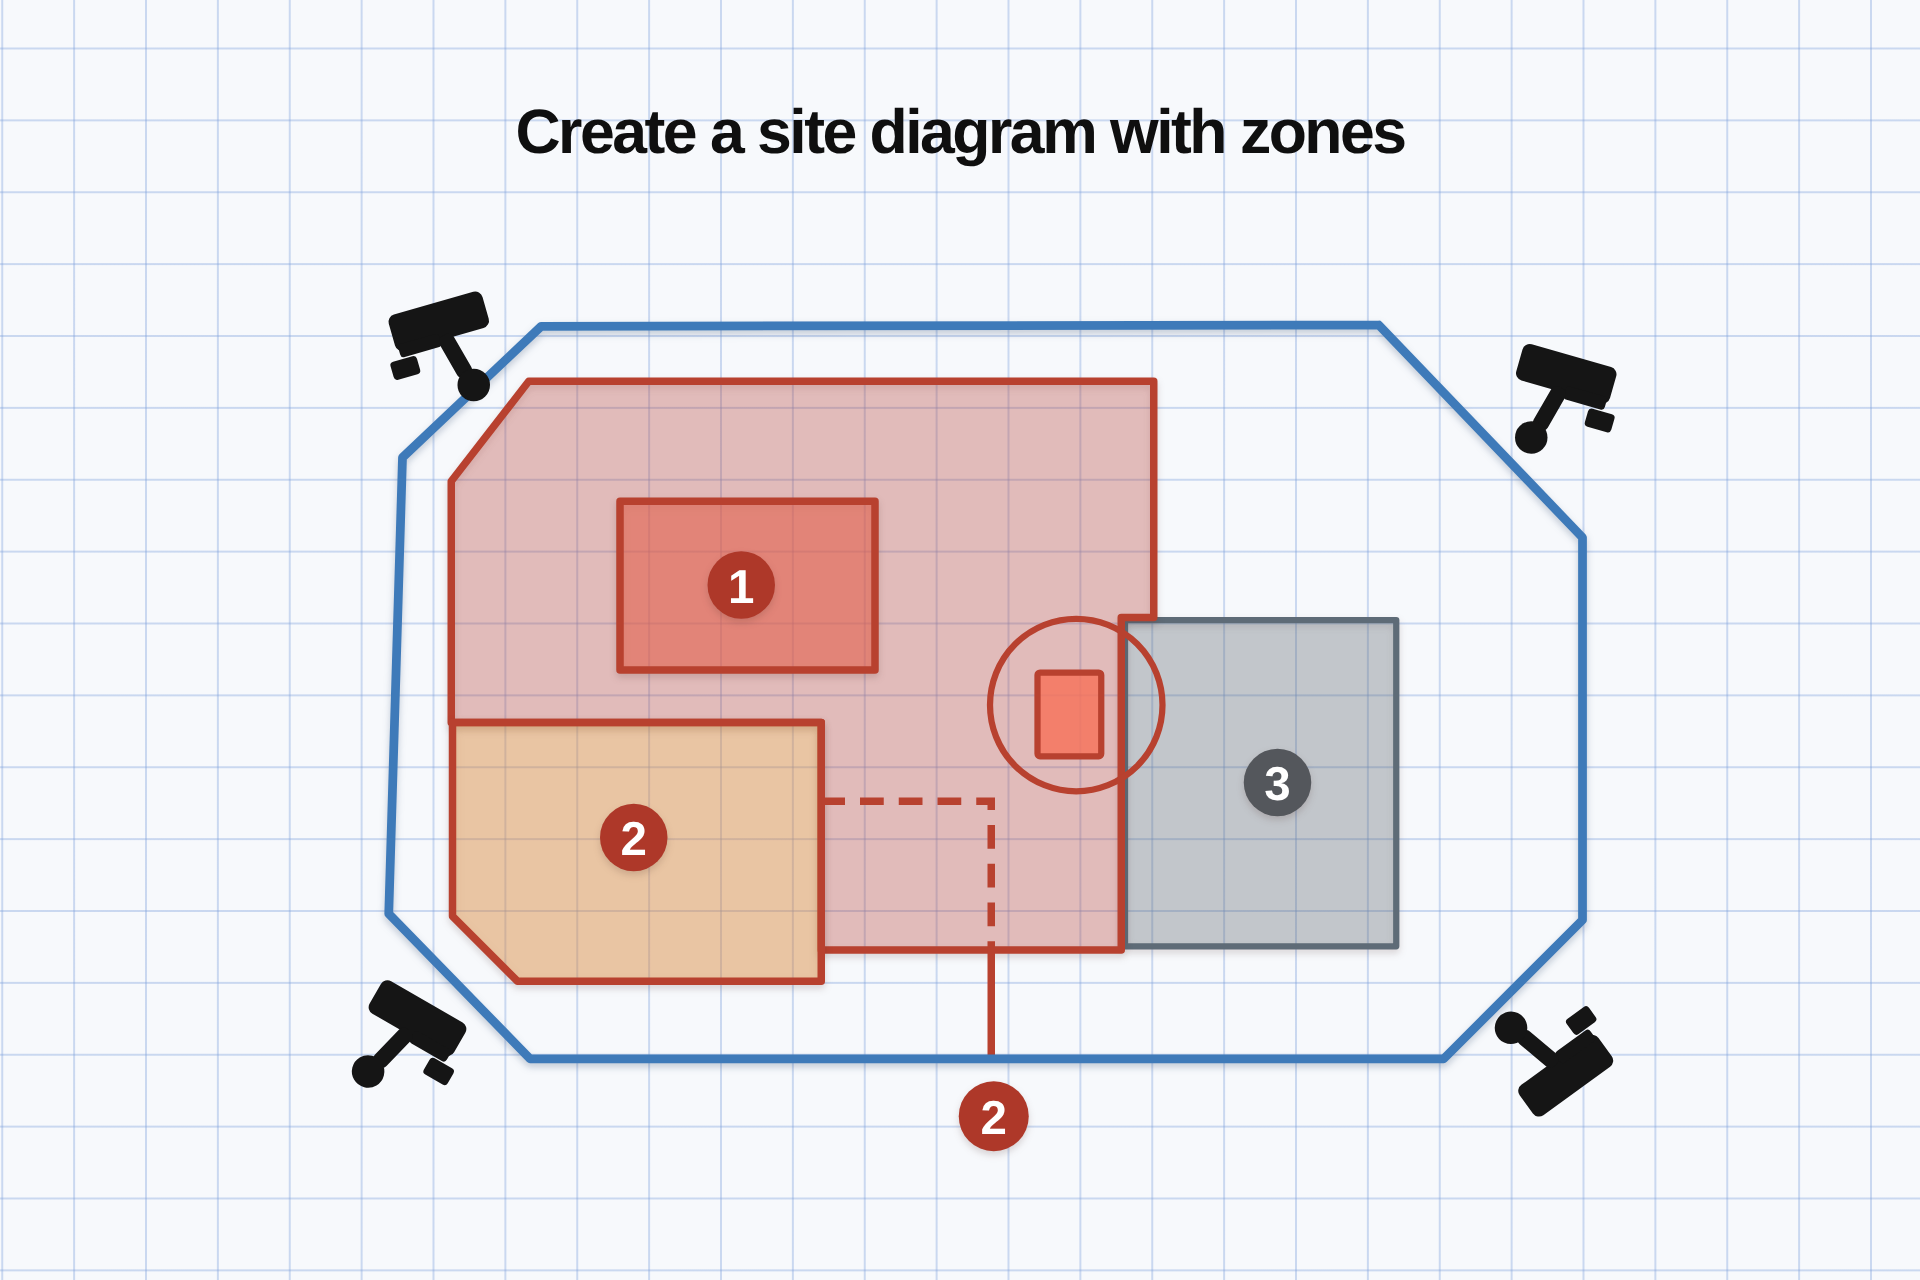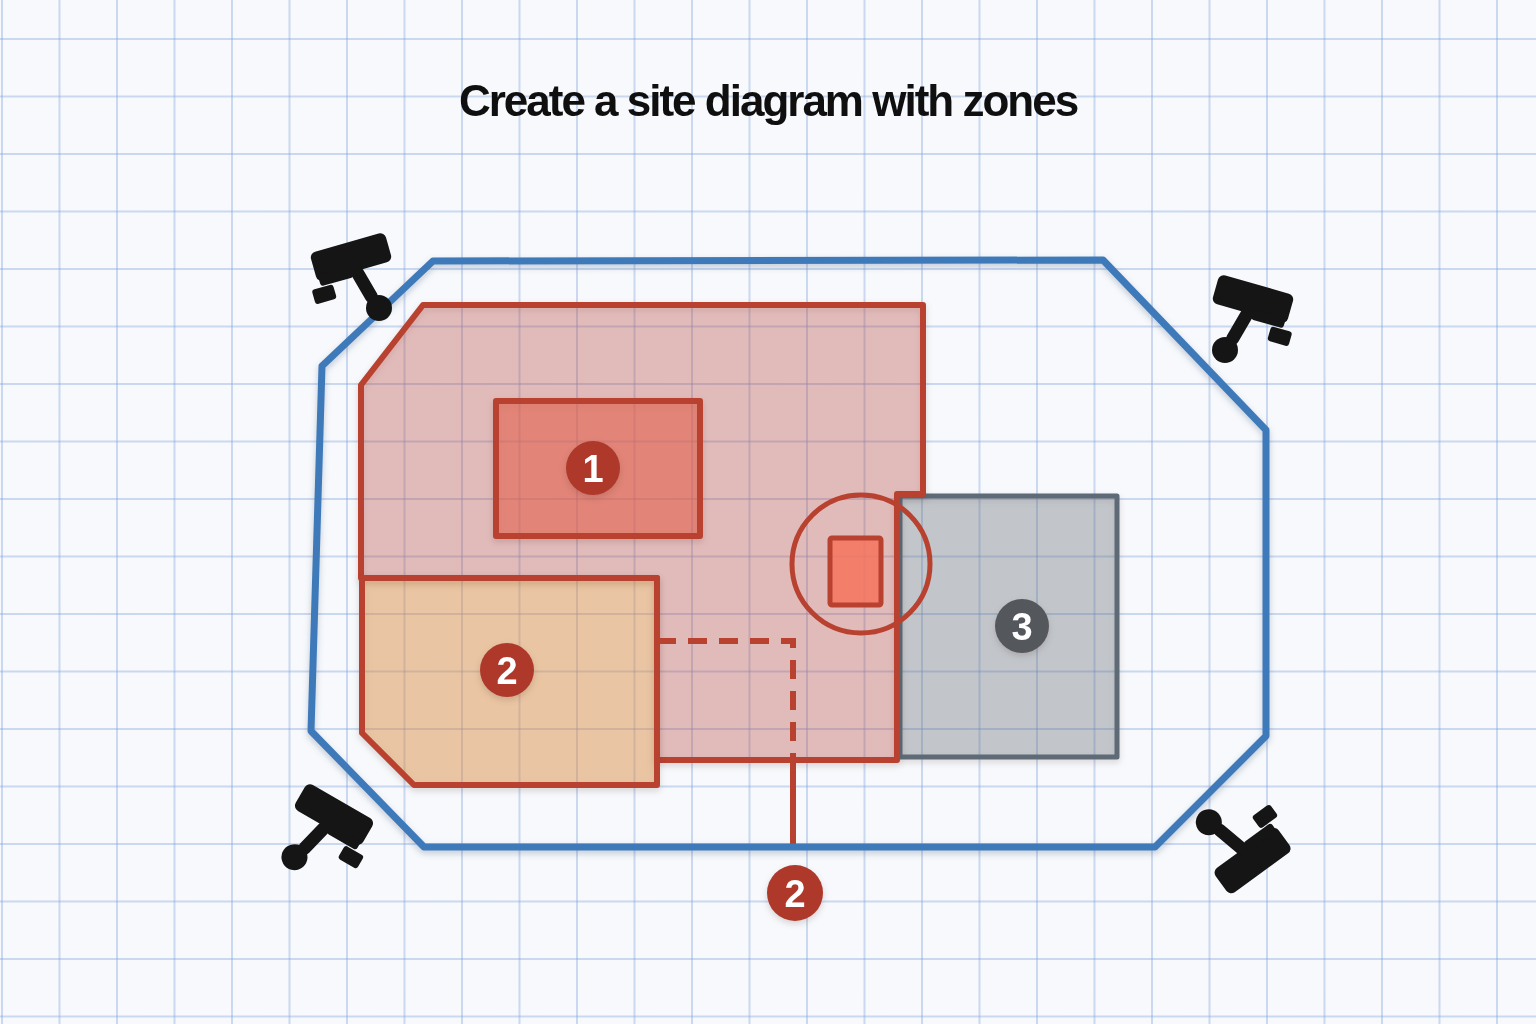--- a/index.html
+++ b/index.html
@@ -20,21 +20,21 @@
     background-size: 57.5px 57.5px;
     background-position: 1px 38px;
   }
   .page-title {
     position: absolute;
     top: 76px;
     left: 0;
     width: 100%;
     margin: 0;
     text-align: center;
-    font-size: 44px;
+    font-size: 50px;
     font-weight: bold;
     letter-spacing: -2px;
     color: #0f0f0f;
   }
   svg.diagram {
     position: absolute;
     left: 0;
     top: 0;
   }
   .soft-shadow { filter: drop-shadow(0px 3px 3px rgba(70,40,35,0.18)); }

